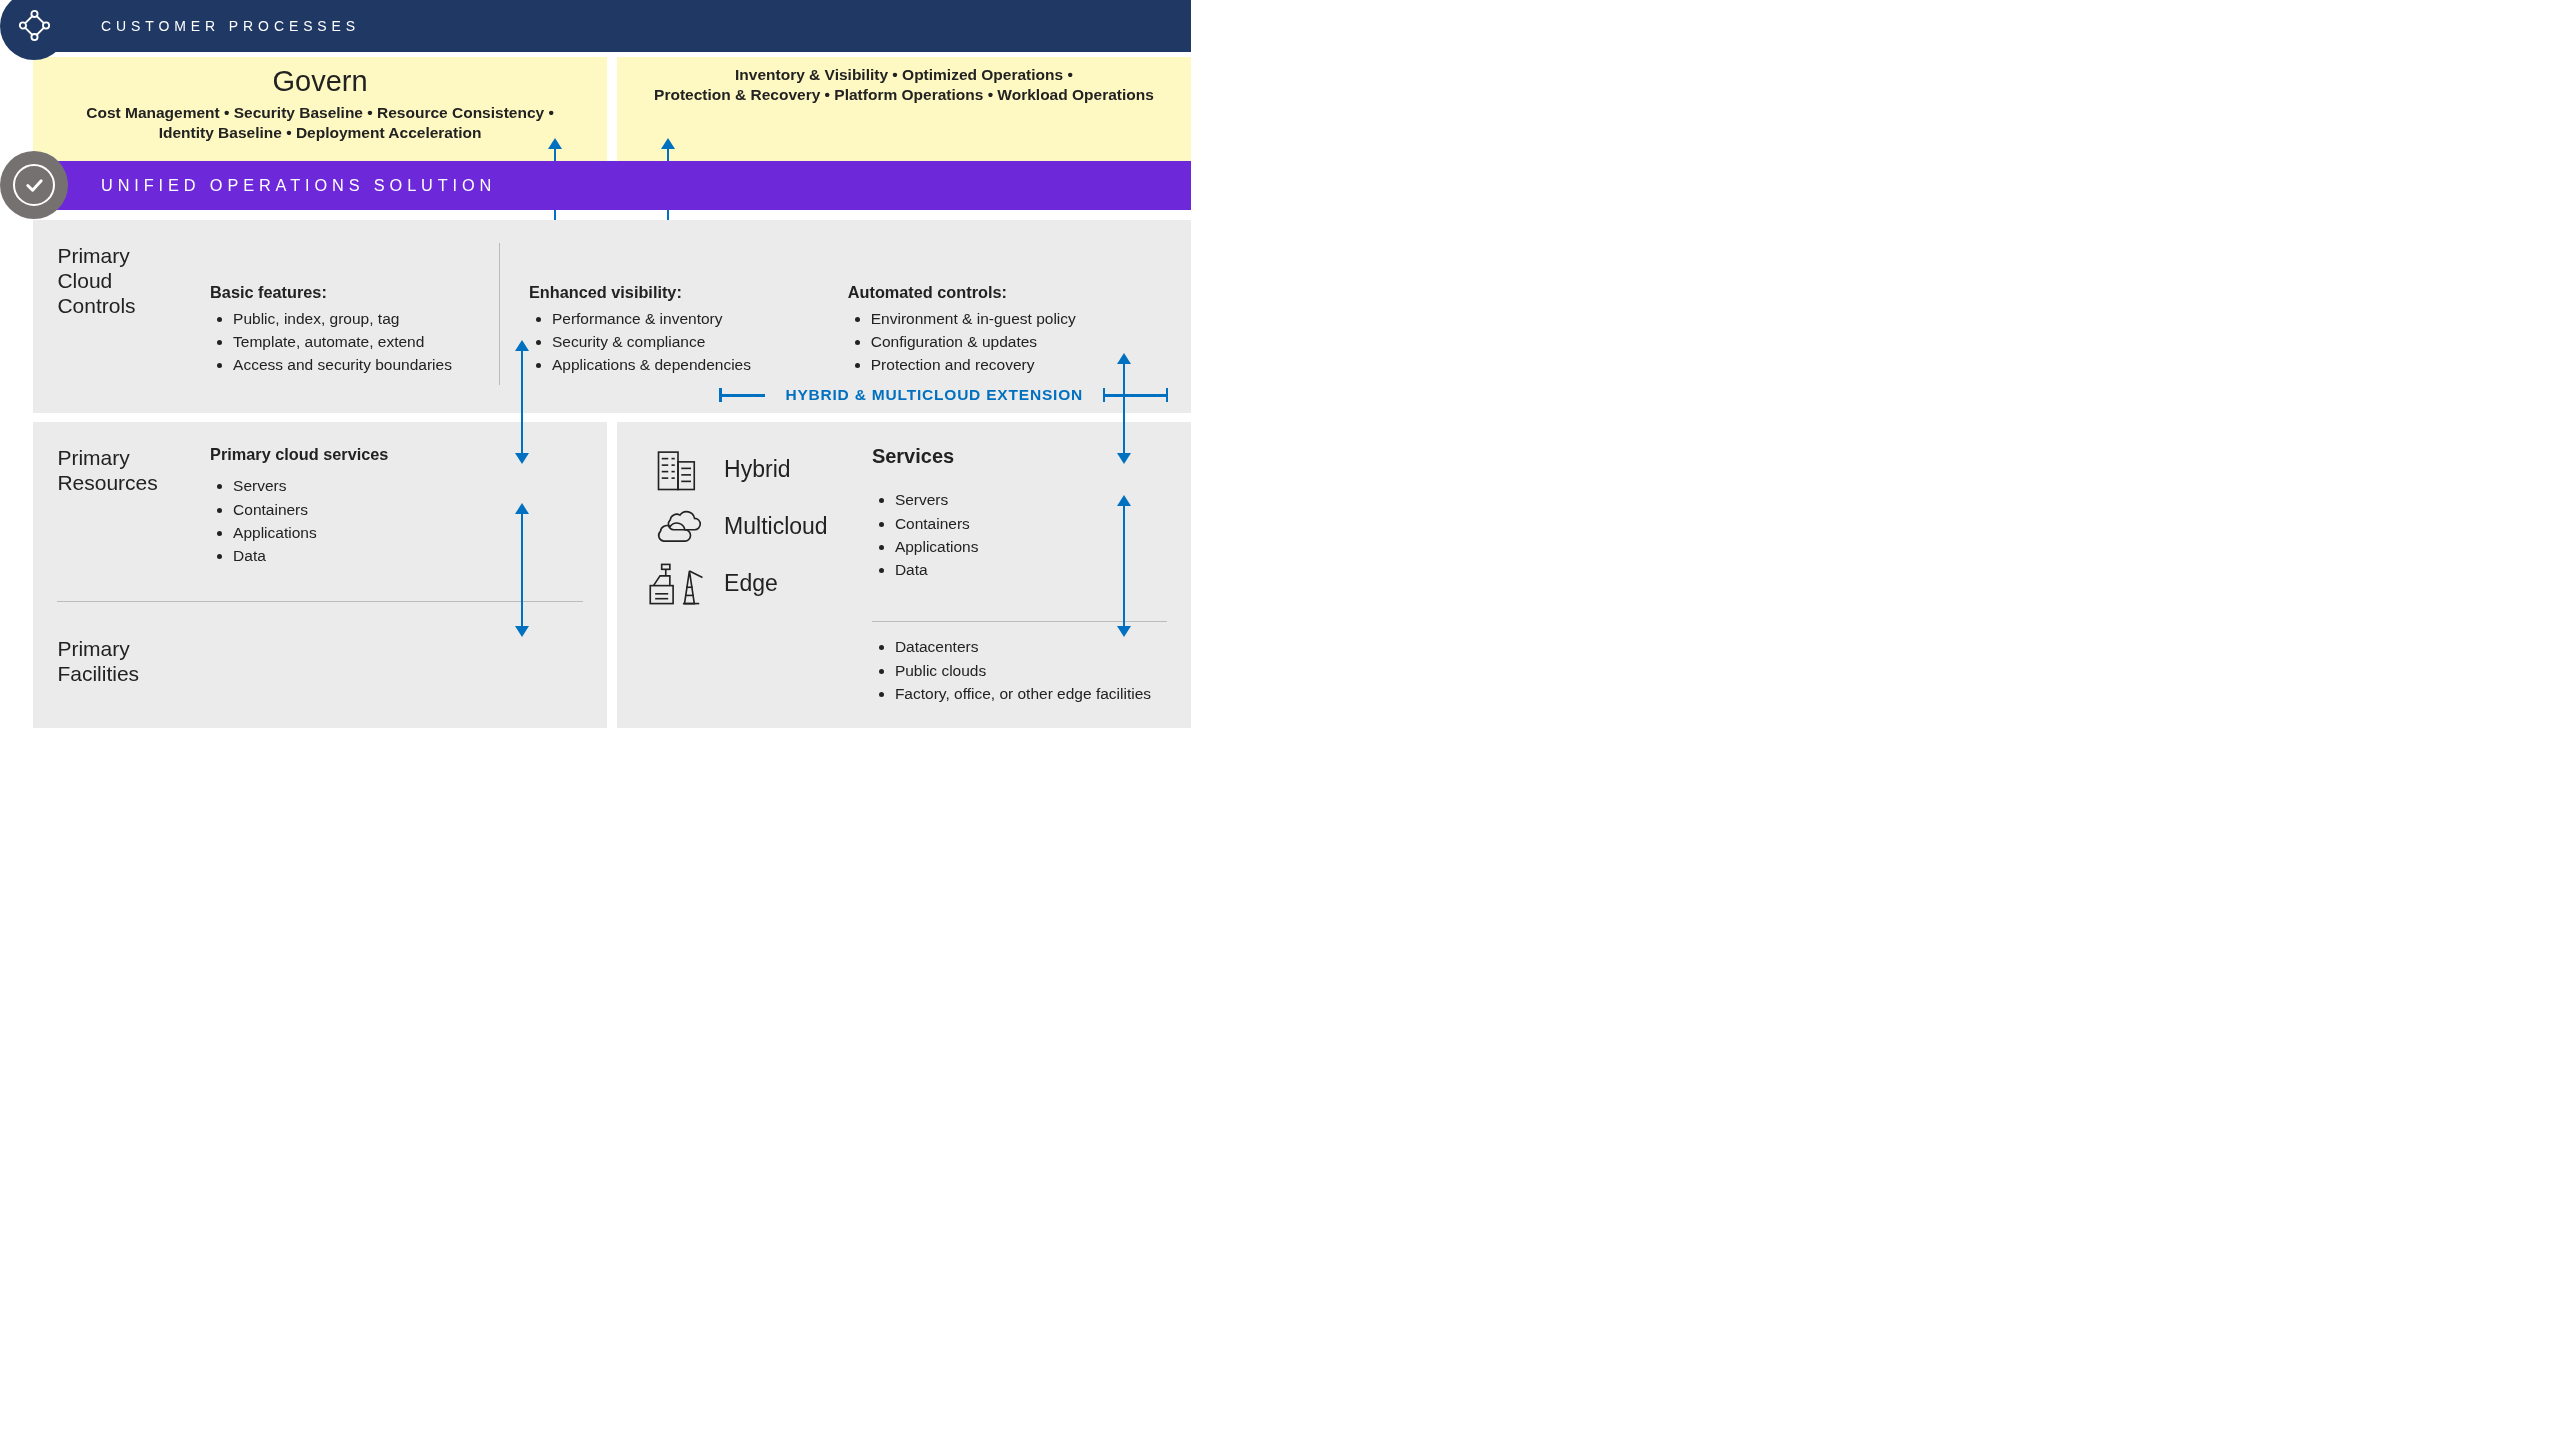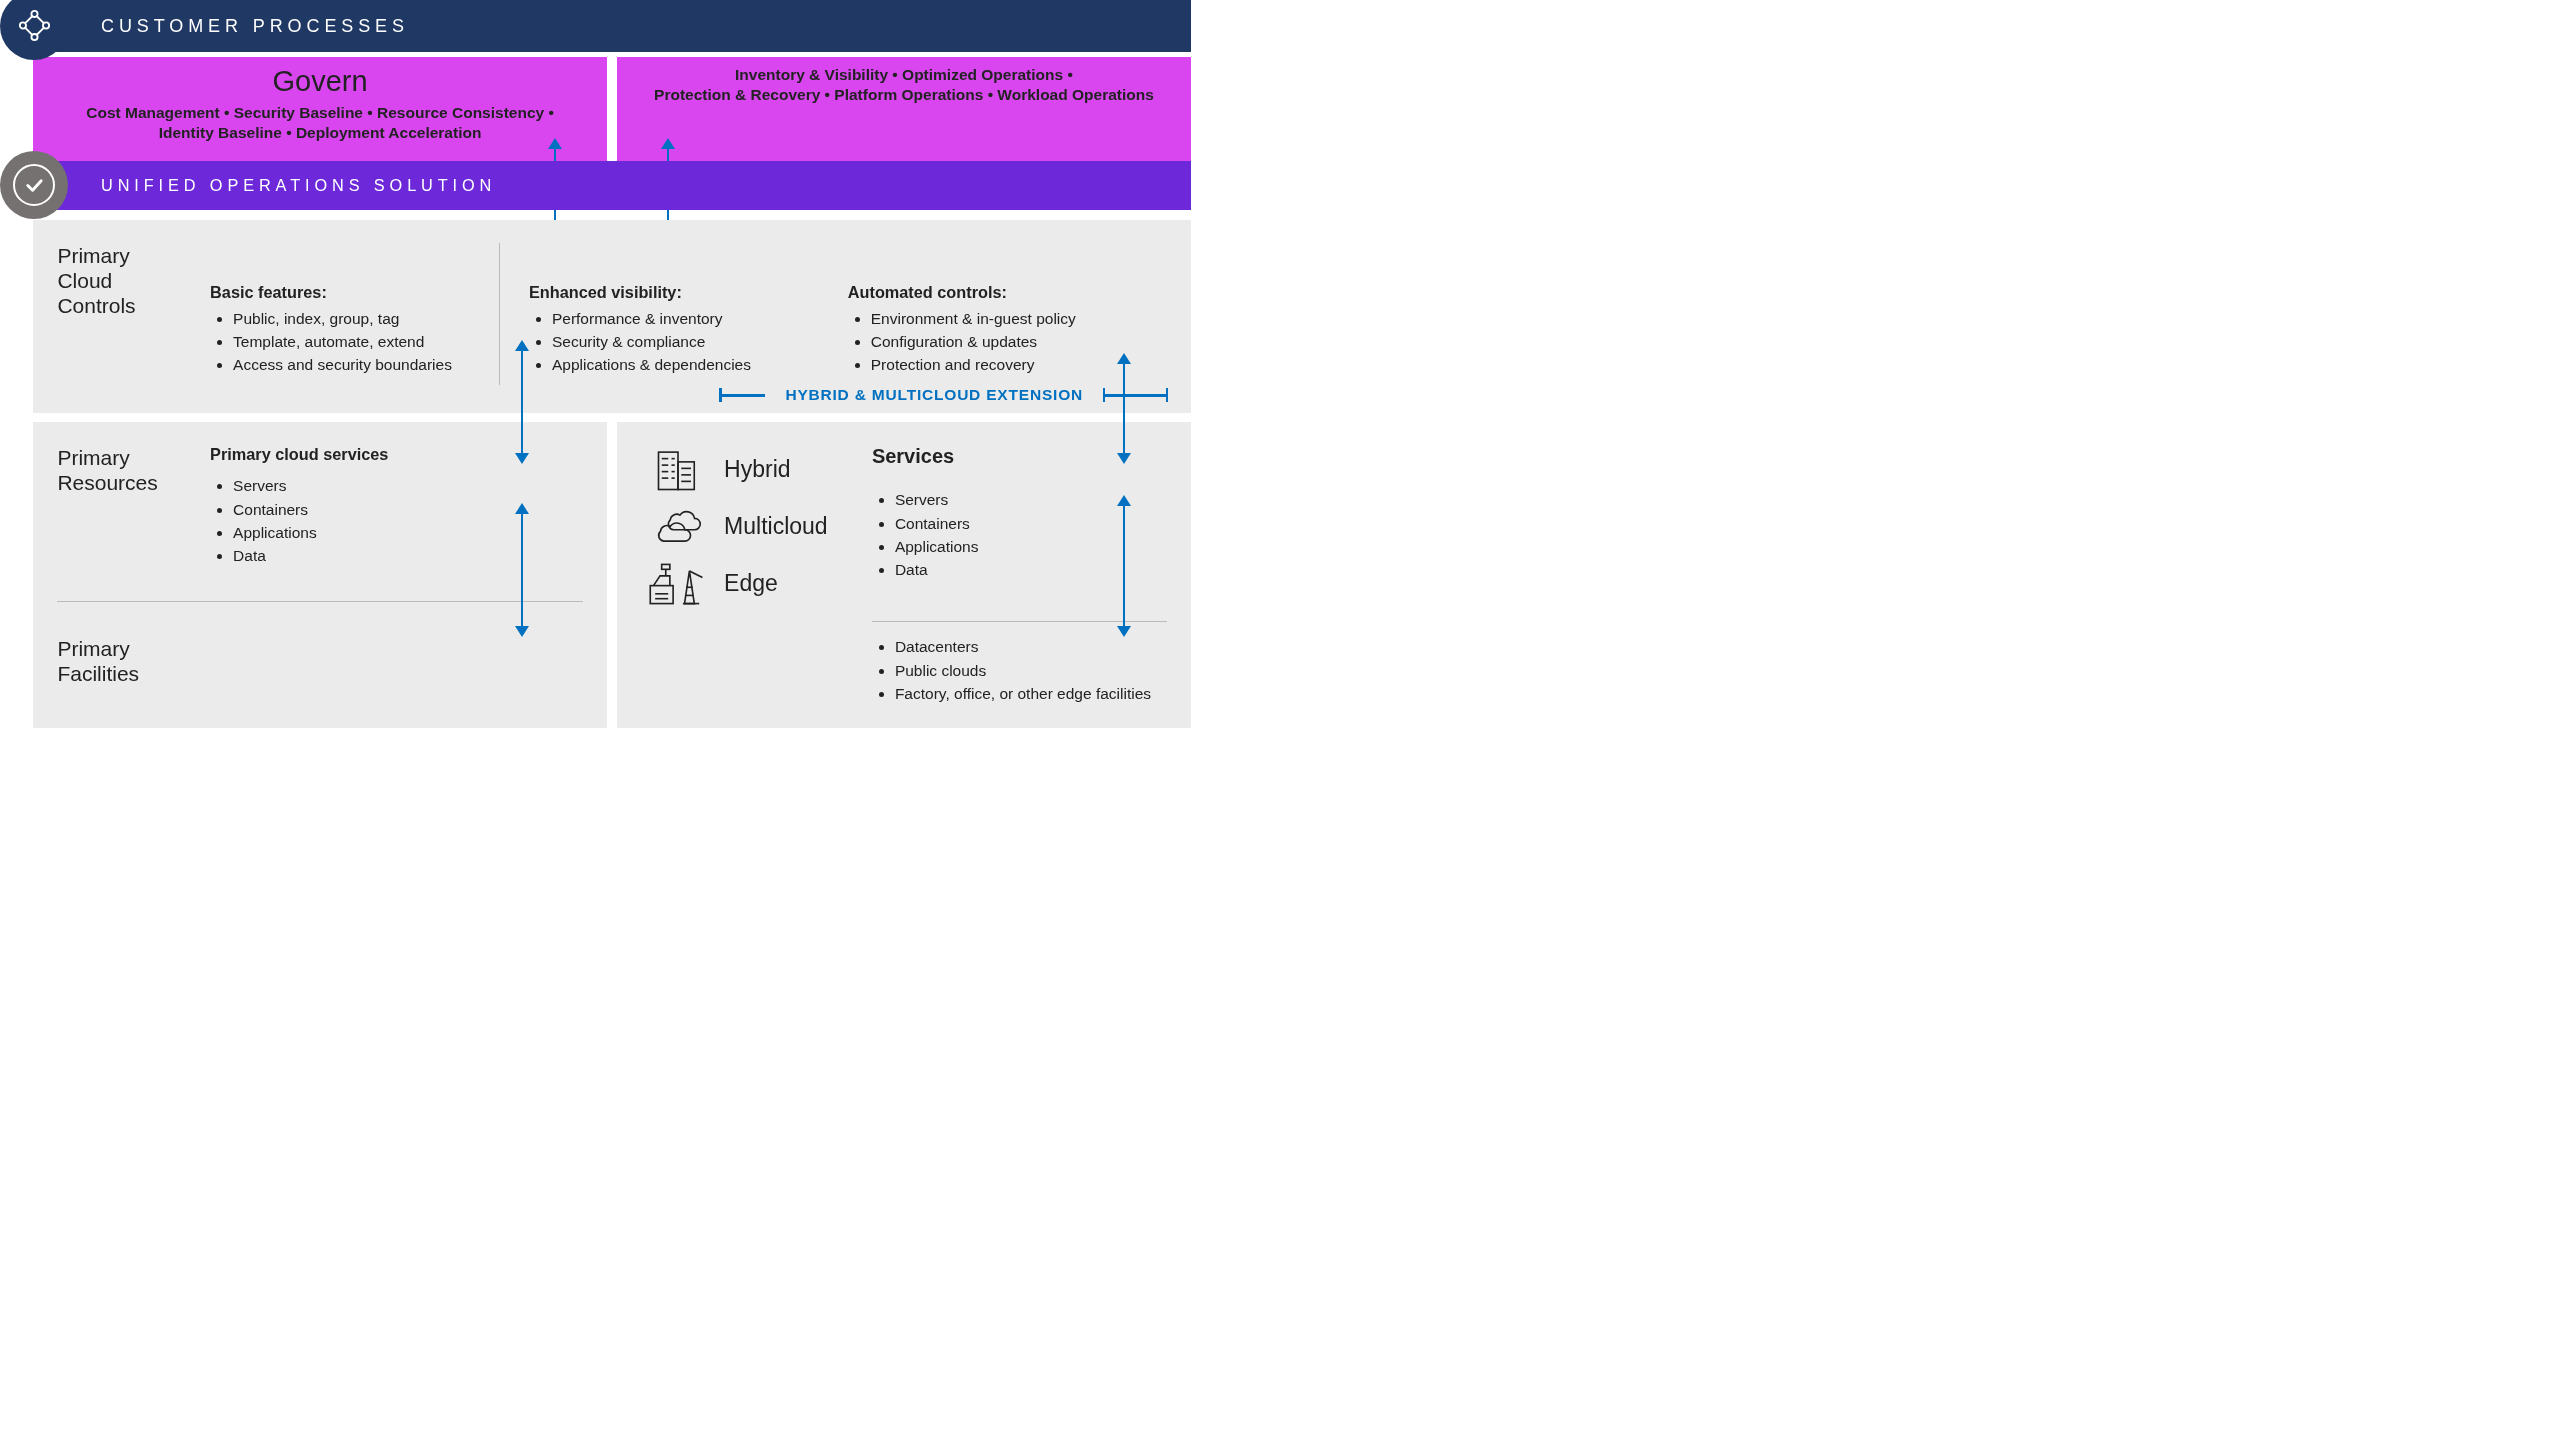--- a/index.html
+++ b/index.html
@@ -14,41 +14,41 @@
   .topbar {
     position: relative;
     background: #203864;
     height: 52px;
     margin-left: 33px;
     display: flex;
     align-items: center;
     padding-left: 68px;
     color: #fff;
     letter-spacing: 4.9px;
-    font-size: 18px;
+    font-size: 14px;
     font-weight: 400;
   }
   .topbar-circle {
     position: absolute;
     left: -33px; top: -8.1px;
     width: 68px; height: 68px;
     border-radius: 50%;
     background: #203864;
     display: flex; align-items: center; justify-content: center;
   }
   .topbar-circle svg { width: 37px; height: 37px; }
   
   .gm-row {
     display: grid;
     grid-template-columns: 1fr 1fr;
     gap: 9.8px;
     margin: 4.9px 0 0 33px;
   }
   .gm-card {
-    background: #d946ef;
+    background: #fef9c3;
     padding: 8.1px 16.3px 19.5px 16.3px;
     text-align: center;
   }
   .gm-title { font-size: 29px; font-weight: 400; margin-bottom: 4.9px; }
   .gm-sub { font-size: 15.5px; font-weight: 600; line-height: 1.3; }
   
   .unibar {
     position: relative;
     background: #6d28d9;
     height: 49px;

